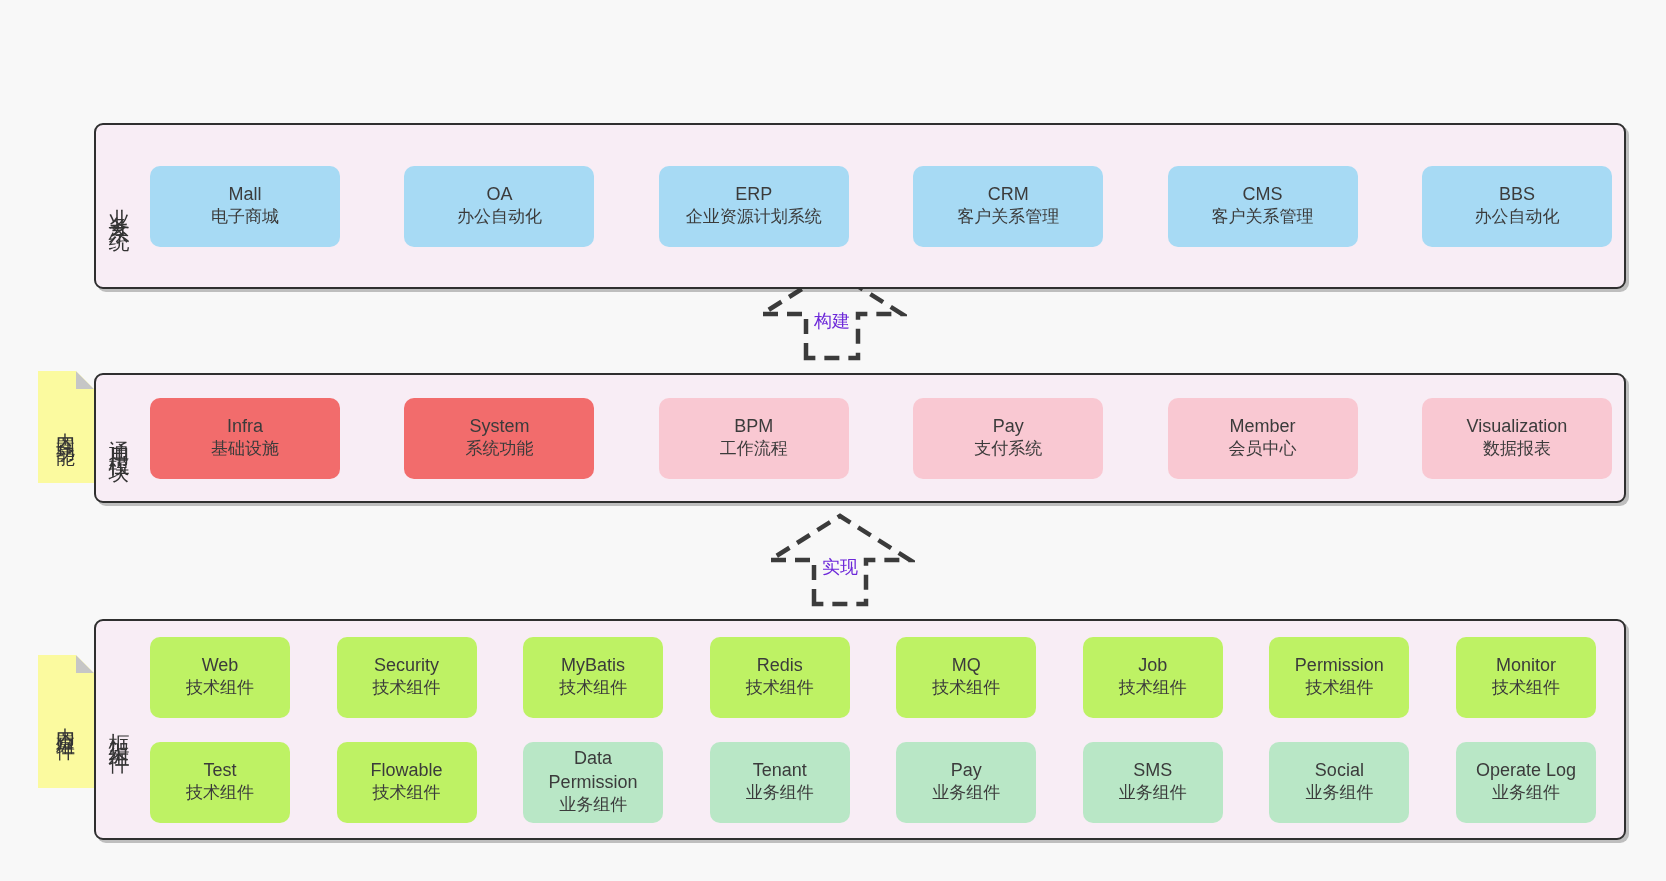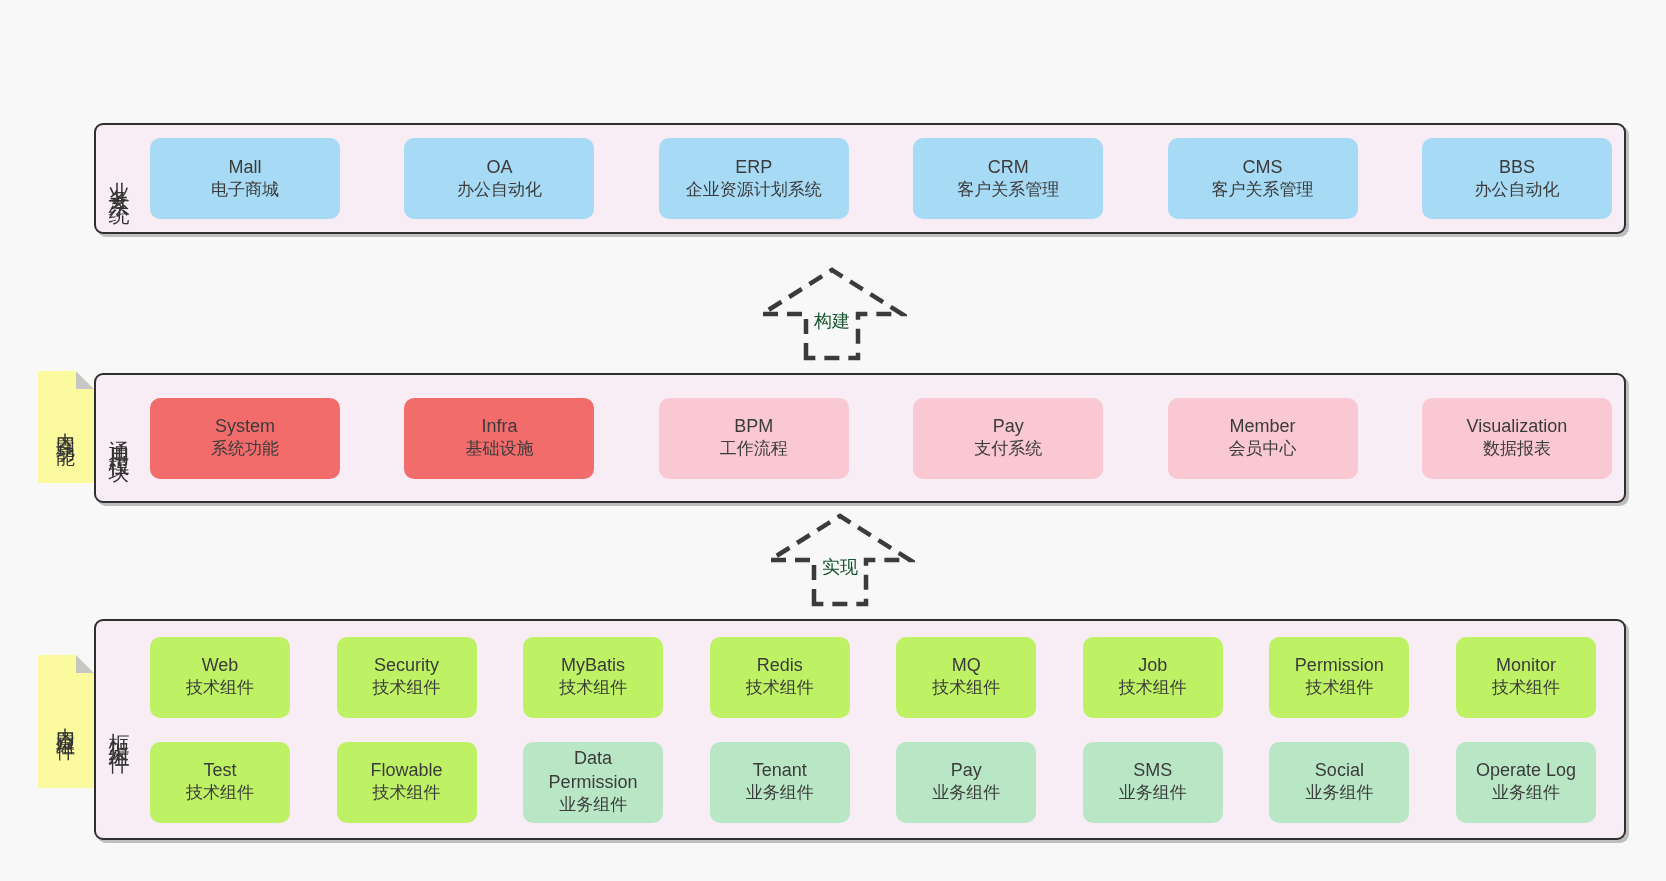--- a/index.html
+++ b/index.html
@@ -9,21 +9,21 @@
     font-family:"Liberation Sans","DejaVu Sans",sans-serif;
     color:#3b3b3b;
   }
   
   .panel{
     position:absolute;left:94px;width:1532px;box-sizing:border-box;
     background:#f8edf5;border:2px solid #2f2f2f;border-radius:9px;
     box-shadow:3px 3px 0 rgba(40,40,40,0.28);
     display:flex;align-items:center;z-index:2;
   }
-  .panel-1{top:123px;height:111px;}
+  .panel-1{top:123px;height:166px;}
   .panel-2{top:373px;height:130px;}
   .panel-3{top:619px;height:221px;}
   .vlabel{
     writing-mode:vertical-rl;text-orientation:upright;
     font-size:21px;letter-spacing:7px;line-height:1;color:#333;
     margin-left:13px;flex:0 0 auto;
   }
   .row{
     flex:1 1 auto;display:flex;justify-content:space-between;
     align-items:center;padding:0 12px 0 20px;
@@ -68,21 +68,21 @@
   .arrow{position:absolute;width:150px;height:96px;z-index:0;}
   .arrow-1{left:757px;top:266px;}
   .arrow-2{left:765px;top:512px;text-align:center;}
   .arrow svg{display:block;width:150px;height:96px;}
   .arrow path{
     fill:none;stroke:#3b3b3b;stroke-width:4.5;
     stroke-dasharray:15 9;stroke-linejoin:miter;
   }
   .arrow-label{
     position:absolute;left:50%;top:42px;transform:translateX(-50%);
-    background:#f8f8f8;padding:1px 4px;font-size:18px;color:#14532d;
+    background:#f8f8f8;padding:1px 4px;font-size:18px;color:#6d28d9;
     white-space:nowrap;
   }
 </style>
 </head>
 <body>
 
 <div class="note note-1">
   <div class="fold"></div>
   <div class="note-text">内置功能</div>
 </div>
@@ -125,26 +125,26 @@
   <svg viewBox="0 0 150 96">
     <path d="M49 92 L49 48 L5 48 L75 4 L145 48 L101 48 L101 92 Z"></path>
   </svg>
   <span class="arrow-label">构建</span>
 </div>
 
 <section class="panel panel-2">
   <div class="vlabel">通用模块</div>
   <div class="row">
     <div class="box red w190">
+      <div class="t">Infra</div>
+      <div class="s">基础设施</div>
+    </div>
+    <div class="box red w190">
       <div class="t">System</div>
       <div class="s">系统功能</div>
-    </div>
-    <div class="box red w190">
-      <div class="t">Infra</div>
-      <div class="s">基础设施</div>
     </div>
     <div class="box pink w190">
       <div class="t">BPM</div>
       <div class="s">工作流程</div>
     </div>
     <div class="box pink w190">
       <div class="t">Pay</div>
       <div class="s">支付系统</div>
     </div>
     <div class="box pink w190">

